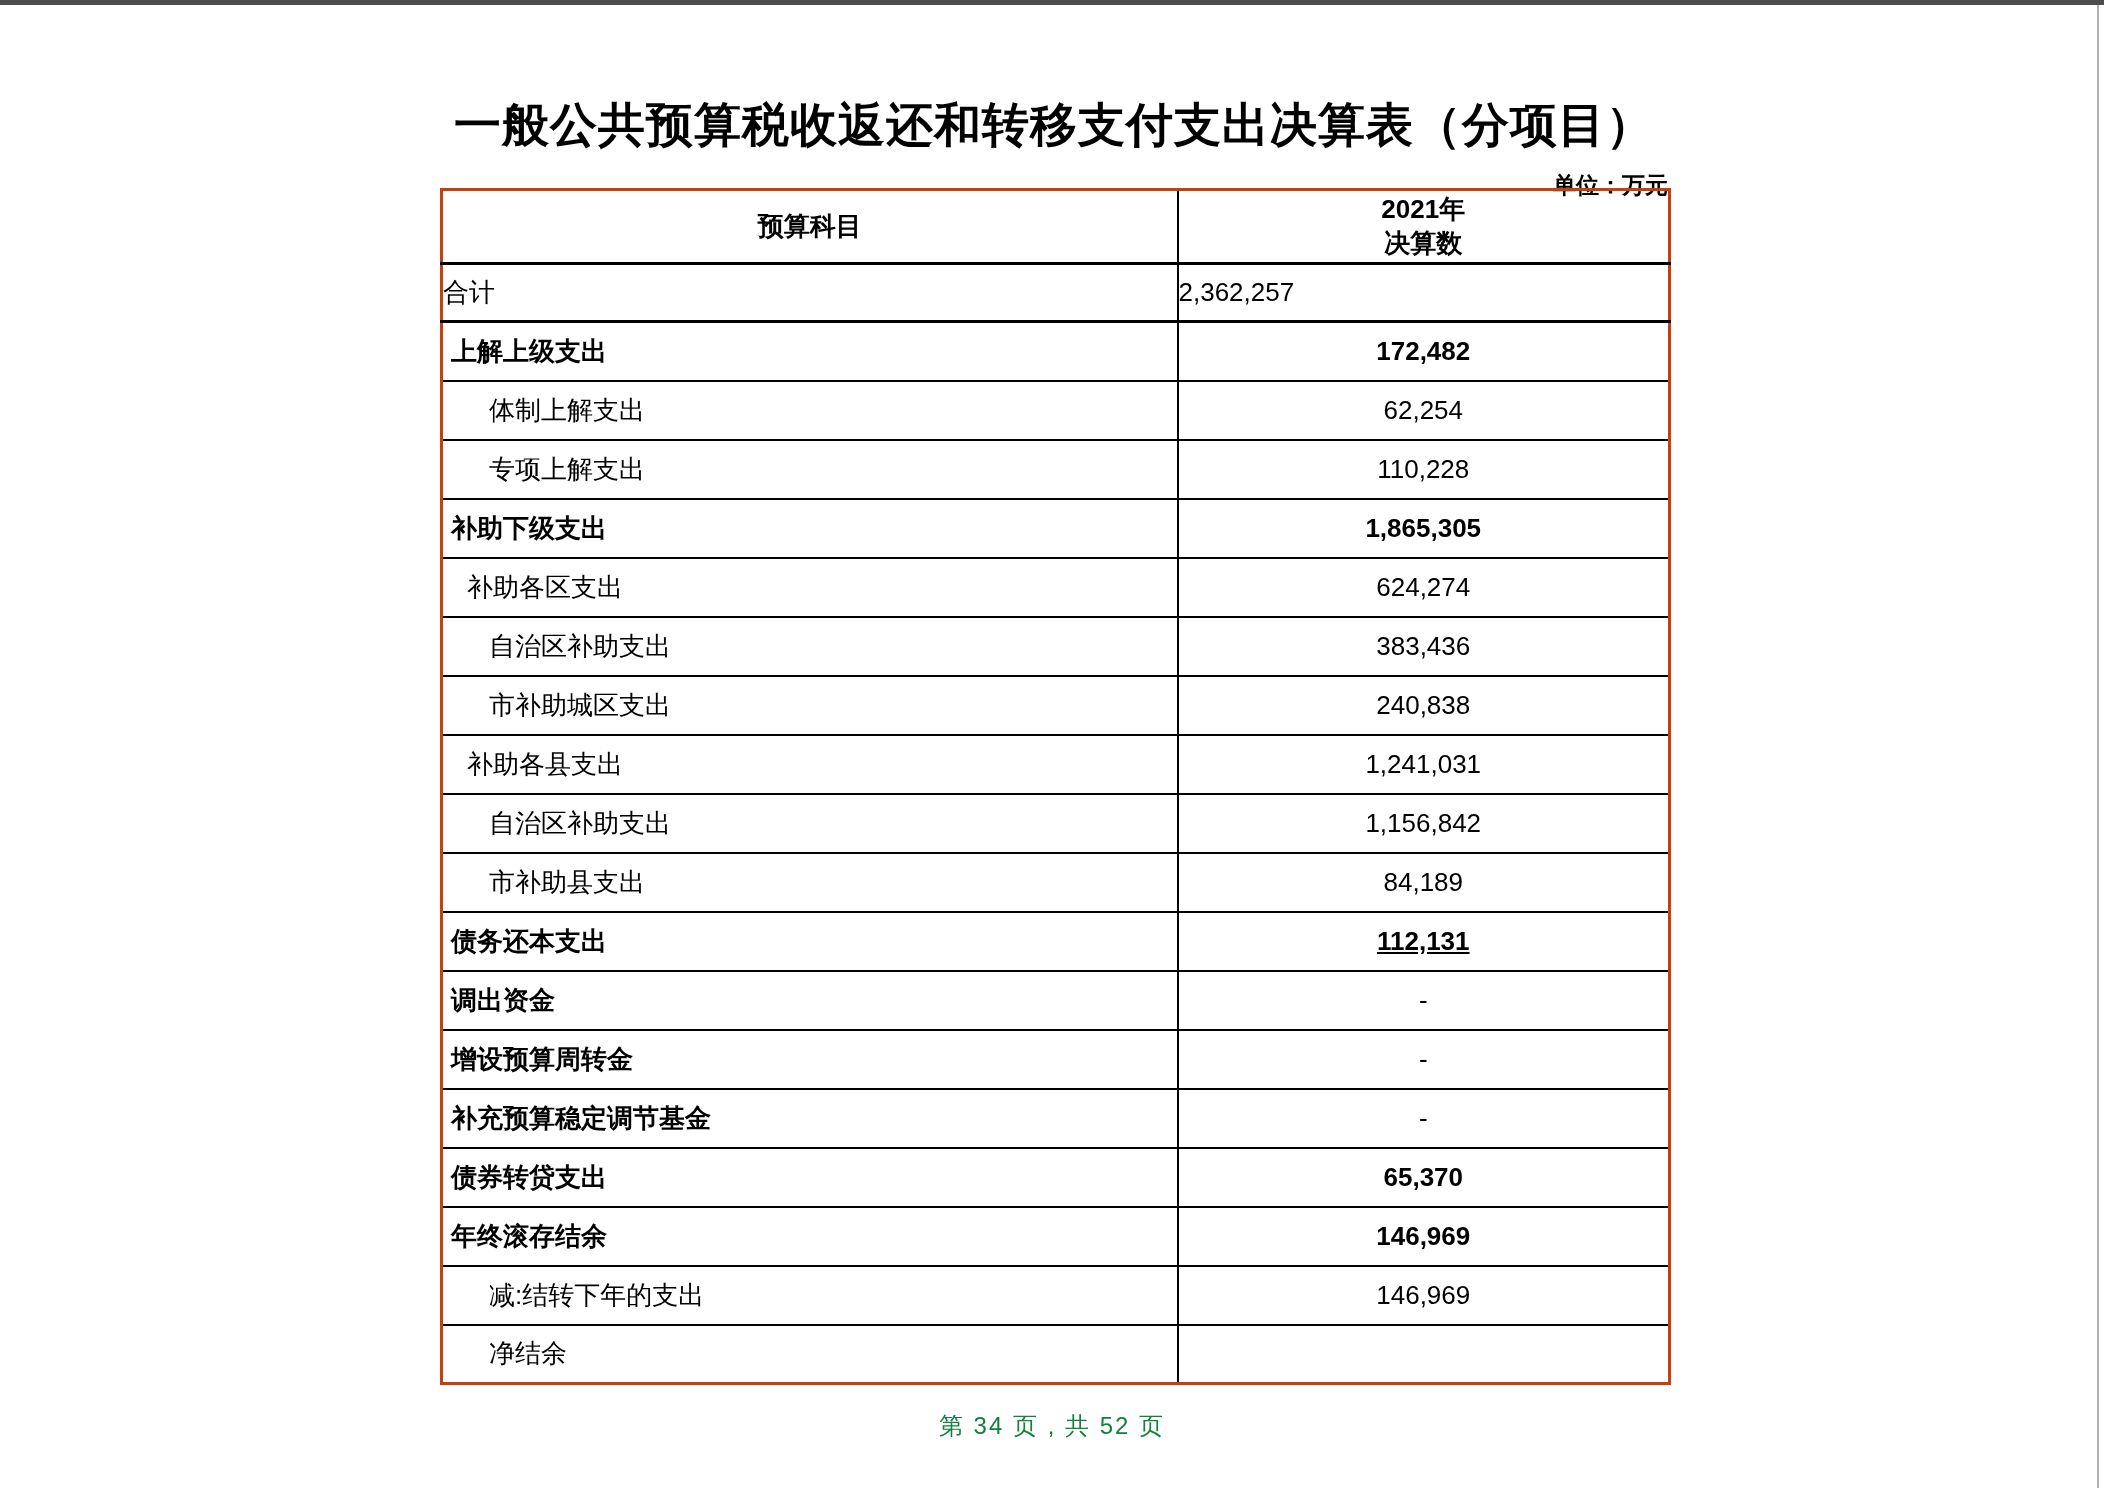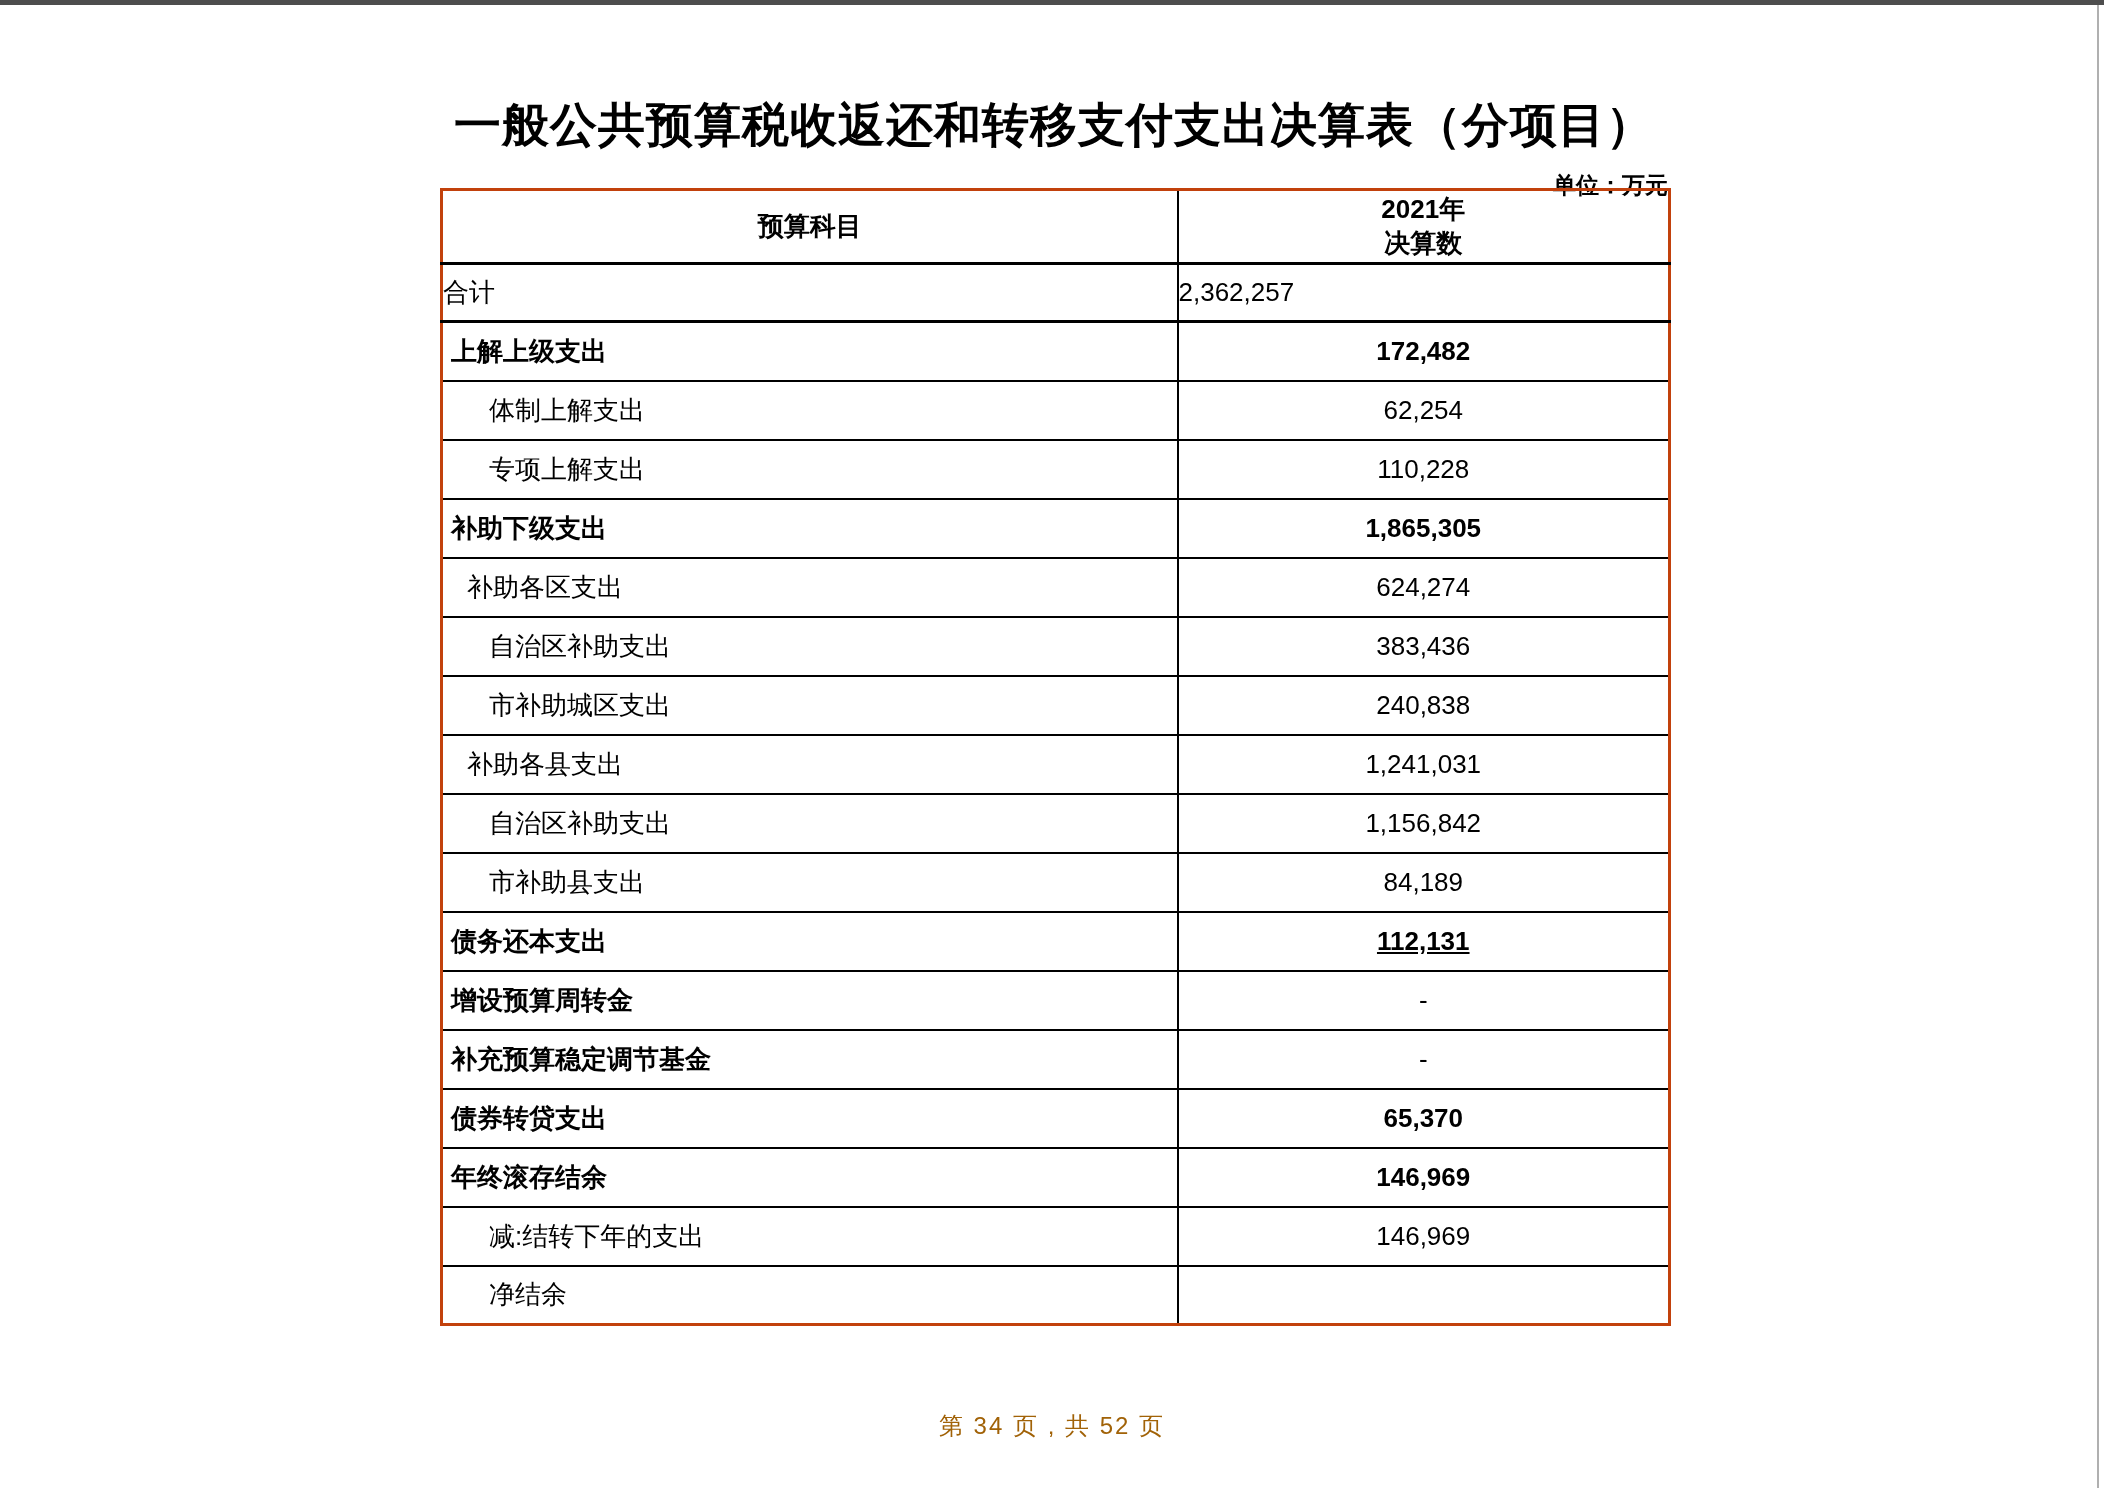--- a/index.html
+++ b/index.html
@@ -63,21 +63,21 @@
   td.label-cell { text-align: left; padding-left: 8px; }
   td.label-cell.indent-1 { padding-left: 24px; font-family: Liberation Serif, serif; }
   td.label-cell.indent-2 { padding-left: 46px; }
   td.value-cell { text-align: center; margin-top: 12px; }
   .bold { font-weight: 700; }
   .underline { text-decoration: underline; }
   .page-footer {
     position: absolute; left: 0; top: 1410px; width: 2104px;
     text-align: center;
     font-size: 24px;
-    color: #a16207;
+    color: #15803d;
     letter-spacing: 2px;
   }
 </style>
 </head>
 <body>
 
 <div class="top-bar" style="background: rgb(77, 77, 77);"></div>
 <div class="right-edge-line" style="background: rgb(176, 176, 176);"></div>
 
 <h1 class="doc-title">一般公共预算税收返还和转移支付支出决算表（分项目）</h1>
@@ -141,20 +141,24 @@
       </tr>
       <tr class="data-row">
         <td class="label-cell indent-2">市补助县支出</td>
         <td class="value-cell">84,189</td>
       </tr>
       <tr class="data-row">
         <td class="label-cell indent-0 bold">债务还本支出</td>
         <td class="value-cell bold underline">112,131</td>
       </tr>
       <tr class="data-row">
+        <td class="label-cell indent-0 bold">调出资金</td>
+        <td class="value-cell">-</td>
+      </tr>
+      <tr class="data-row">
         <td class="label-cell indent-0 bold">增设预算周转金</td>
         <td class="value-cell">-</td>
       </tr>
       <tr class="data-row">
         <td class="label-cell indent-0 bold">补充预算稳定调节基金</td>
         <td class="value-cell">-</td>
       </tr>
       <tr class="data-row">
         <td class="label-cell indent-0 bold">债券转贷支出</td>
         <td class="value-cell bold">65,370</td>

